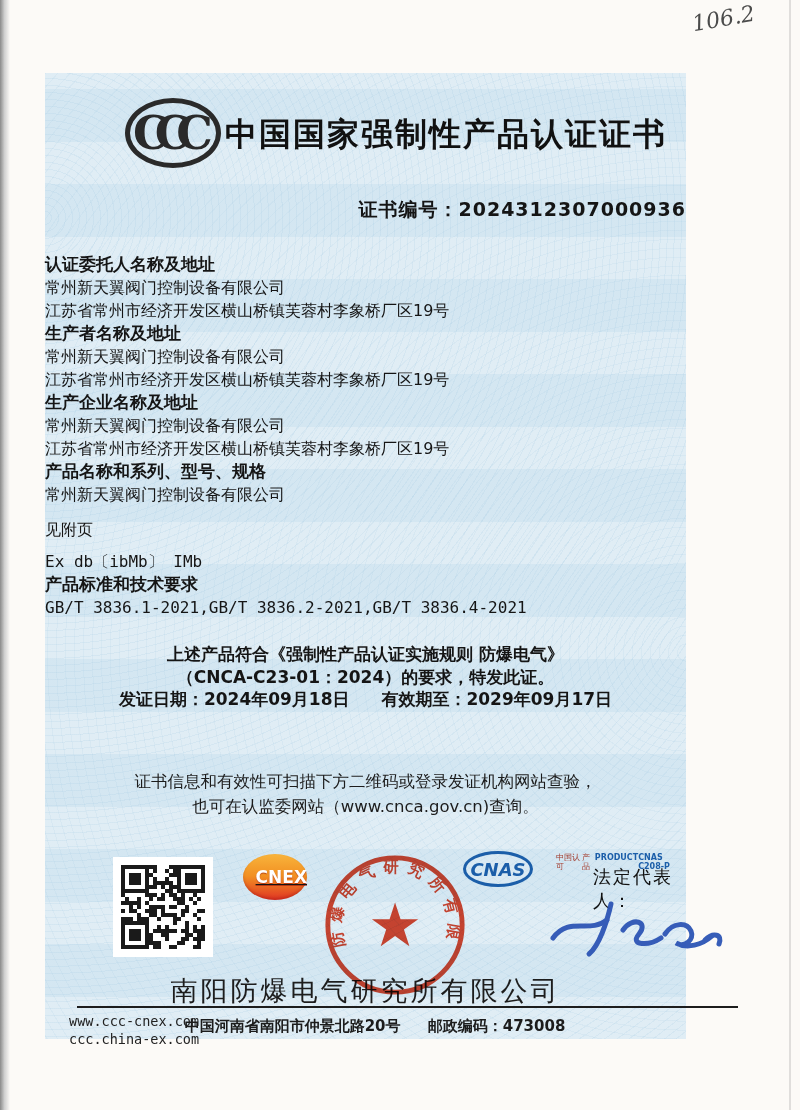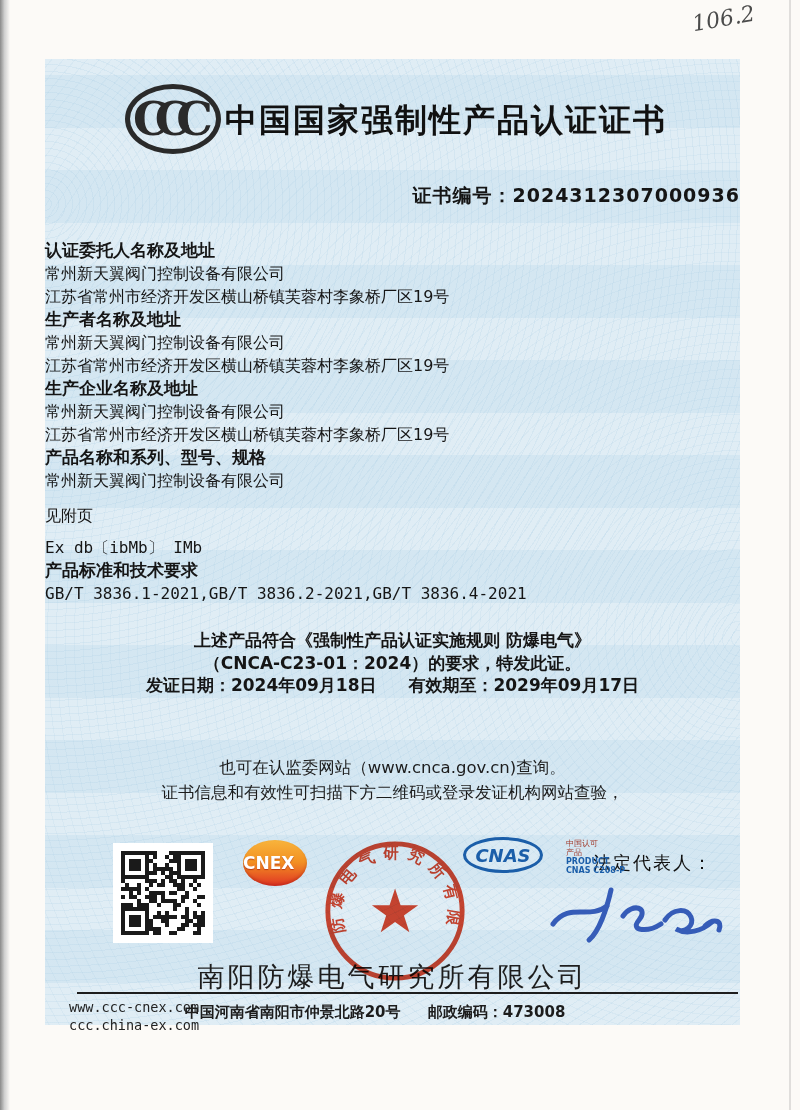--- a/index.html
+++ b/index.html
@@ -12,21 +12,21 @@
   .edge-left{position:absolute;left:0;top:0;width:10px;height:100%;
     background:linear-gradient(to right,#8a8a8a,#cfcfcf 45%,rgba(255,255,255,0));}
   .edge-right{position:absolute;left:789px;top:0;width:2px;height:100%;background:rgba(140,140,140,.25);}
   .handwritten{
     position:absolute;left:692px;top:6px;font-size:22px;color:#4b4b4b;
     font-family:"DejaVu Serif", serif; font-style:italic;
     transform:rotate(-10deg);
   }
   
   .panel{
-    position:absolute;left:45px;top:59px;width:695px;height:966px;
+    position:absolute;left:45px;top:73px;width:641px;height:966px;
     background-color:#d7e8f2;
     background-image:
       repeating-radial-gradient(circle at 0% 15%, rgba(255,255,255,0) 0 6px, rgba(160,200,225,.18) 6px 7px),
       repeating-radial-gradient(circle at 100% 60%, rgba(255,255,255,0) 0 8px, rgba(160,200,225,.14) 8px 9px),
       repeating-linear-gradient(0deg, rgba(255,255,255,.22) 0 42px, rgba(200,225,240,.20) 42px 95px);
   }
   .logo-ccc{
     position:absolute;left:80px;top:25px;width:96px;height:70px;
     border:5px solid #2a2a2a;border-radius:50%;
     display:flex;align-items:center;justify-content:center;box-sizing:border-box;
@@ -59,33 +59,34 @@
     font-size:16.5px;line-height:25px;color:#1c1c1c;
   }
   
   .qr-box{
     position:absolute;left:68px;top:784px;width:100px;height:100px;background:#fff;
     display:flex;align-items:center;justify-content:center;
   }
   .cnex{
     position:absolute;left:198px;top:781px;width:64px;height:46px;border-radius:50%;
     background:linear-gradient(180deg,#f8b43c 0%,#f29022 48%,#e03424 100%);
-    display:flex;align-items:center;justify-content:flex-start;
+    display:flex;align-items:center;justify-content:flex-end;
     box-shadow:inset 0 -2px 3px rgba(120,0,0,.25);
+    text-decoration:underline;
   }
   .cnex span{color:#fff;font-weight:bold;font-size:17px;letter-spacing:0;text-shadow:0 1px 1px rgba(150,20,10,.6);}
   .seal{position:absolute;left:277px;top:779px;width:146px;height:146px;z-index:6;
     mix-blend-mode:multiply;opacity:.93;}
   .cnas{position:absolute;left:418px;top:778px;display:flex;align-items:flex-start;gap:8px;z-index:2;}
   .cnas .oval{
     width:80px;height:36px;border:3px solid #1b5ea9;border-radius:50%;
     display:flex;align-items:center;justify-content:center;box-sizing:border-box;background:rgba(255,255,255,.15);
   }
   .cnas .oval span{color:#1b5ea9;font-weight:bold;font-style:italic;font-size:18px;letter-spacing:0;}
-  .cnas .side{display:flex;flex-direction:column;line-height:9px;padding-top:2px;margin-left:15px;}
+  .cnas .side{display:flex;flex-direction:row;line-height:9px;padding-top:2px;margin-left:15px;}
   .cnas .side .cn{font-size:8px;color:#a23b2c;}
   .cnas .side .en{font-size:8px;color:#1b5ea9;font-weight:bold;}
   .legal-rep{position:absolute;left:548px;top:792px;font-size:18px;letter-spacing:2px;color:#111;}
   .signature{position:absolute;left:500px;top:815px;width:195px;height:80px;z-index:3;}
   
   .footer-org{
     position:absolute;top:900px;left:0;width:100%;text-align:center;
     font-size:27px;letter-spacing:3px;color:#1d1d1d;z-index:4;
   }
   .footer-line{position:absolute;top:933px;left:32px;width:661px;height:2px;background:#1d1d1d;z-index:4;}
@@ -137,22 +138,22 @@
     <div class="statement">
       <div>上述产品符合《强制性产品认证实施规则 防爆电气》</div>
       <div>（CNCA-C23-01：2024）的要求，特发此证。</div>
       <div>
         <span>发证日期：2024年09月18日</span>
         <span class="expiry">有效期至：2029年09月17日</span>
       </div>
     </div>
 
     <div class="note">
+      <div>证书信息和有效性可扫描下方二维码或登录发证机构网站查验，</div>
       <div>也可在认监委网站（www.cnca.gov.cn)查询。</div>
-      <div>证书信息和有效性可扫描下方二维码或登录发证机构网站查验，</div>
     </div>
 
     <div class="qr-box">
       <svg width="92" height="92" viewBox="0 0 92 92">
         <rect x="0" y="0" width="92" height="92" fill="#ffffff"></rect>
         <g fill="#1a1a1a">
 
           <rect x="4" y="4" width="28" height="28"></rect>
             <rect x="8" y="8" width="20" height="20" fill="#fff"></rect>
             <rect x="12" y="12" width="12" height="12"></rect>

